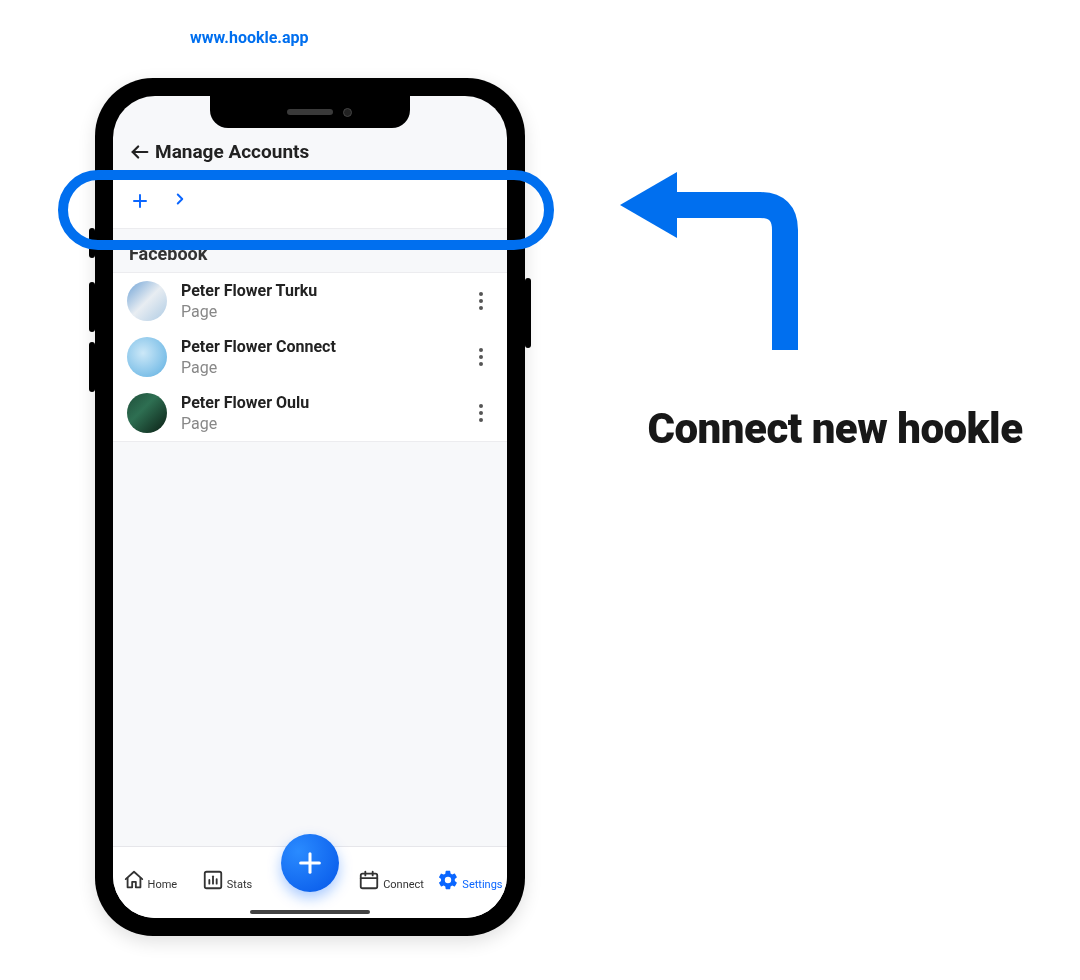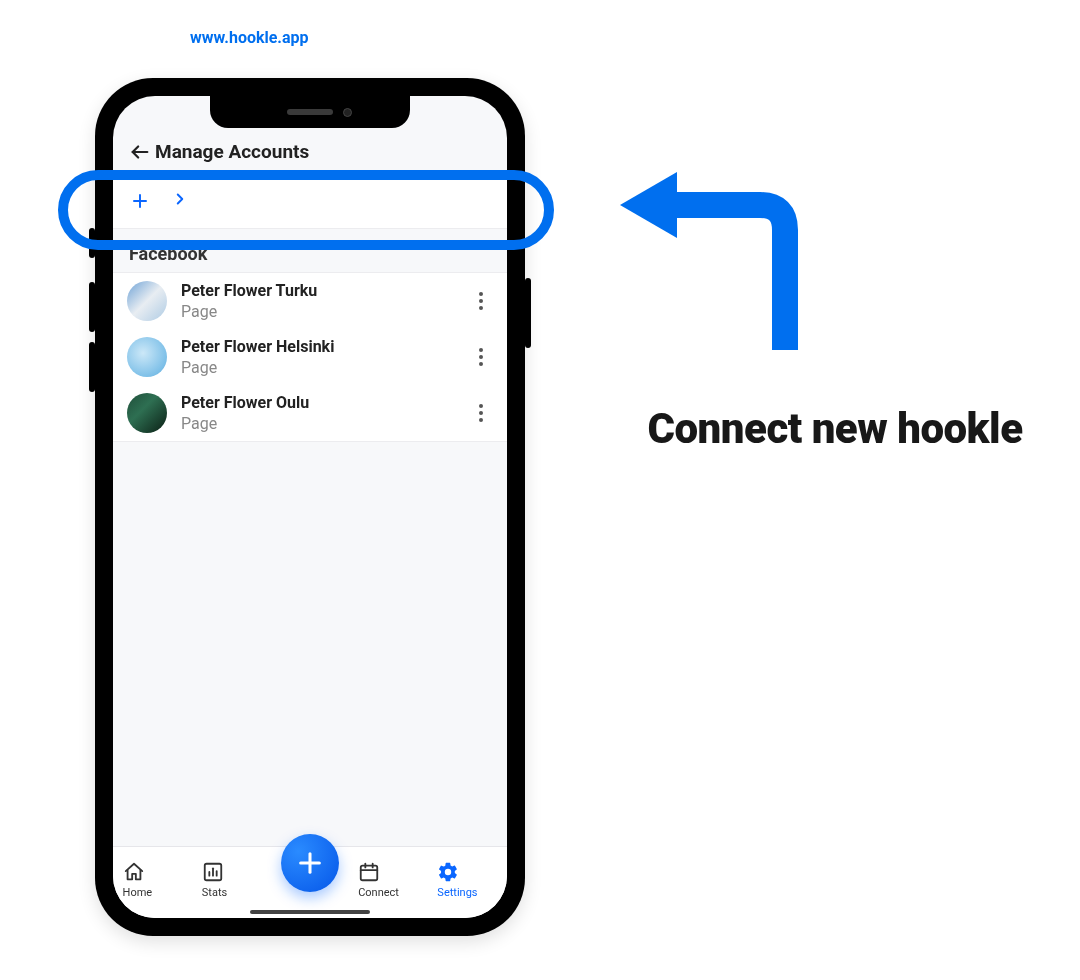--- a/index.html
+++ b/index.html
@@ -173,22 +173,21 @@
     height: 72px;
     background: #fff;
     border-top: 1px solid #e6e6ea;
     display: flex;
     align-items: center;
     justify-content: space-around;
     padding-bottom: 6px;
   }
   .nav-item {
     display: flex;
-    flex-direction: column;
-    align-items: flex-start;
+    align-items: flex-end;
     gap: 3px;
     font-size: 11px;
     color: #333;
     cursor: pointer;
     width: 60px;
   }
   .nav-item.active { color: #0a66ff; }
   .nav-icon { width: 22px; height: 22px; display:flex; align-items:center; justify-content:center; }
   .fab {
     width: 58px; height: 58px;
@@ -301,21 +300,21 @@
         </div>
         <div class="more-dots">
             <span></span>
             <span></span>
             <span></span>
           </div>
       </div>
       <div class="account-row">
         <div class="avatar a2"></div>
         <div class="acct-text">
-          <div class="acct-name">Peter Flower Helsinki</div>
+          <div class="acct-name">Peter Flower Connect</div>
           <div class="acct-sub">Page</div>
         </div>
         <div class="more-dots">
             <span></span>
             <span></span>
             <span></span>
           </div>
       </div>
       <div class="account-row">
         <div class="avatar a3"></div>

